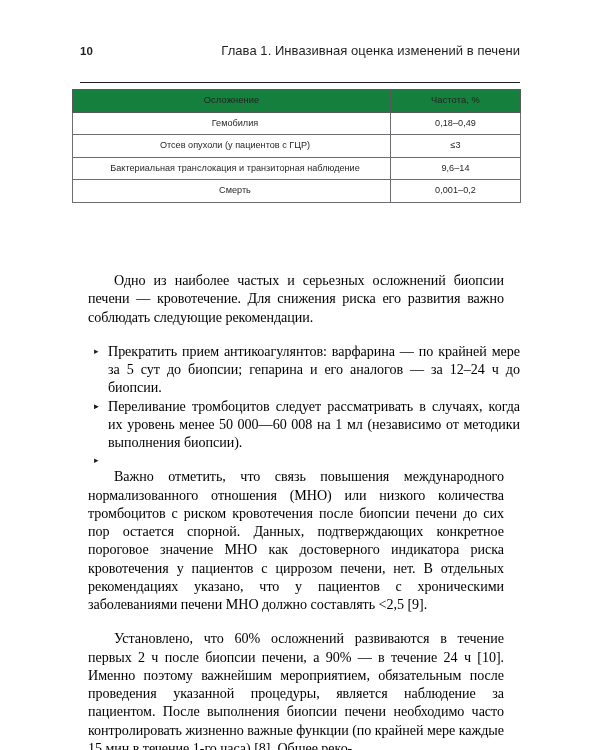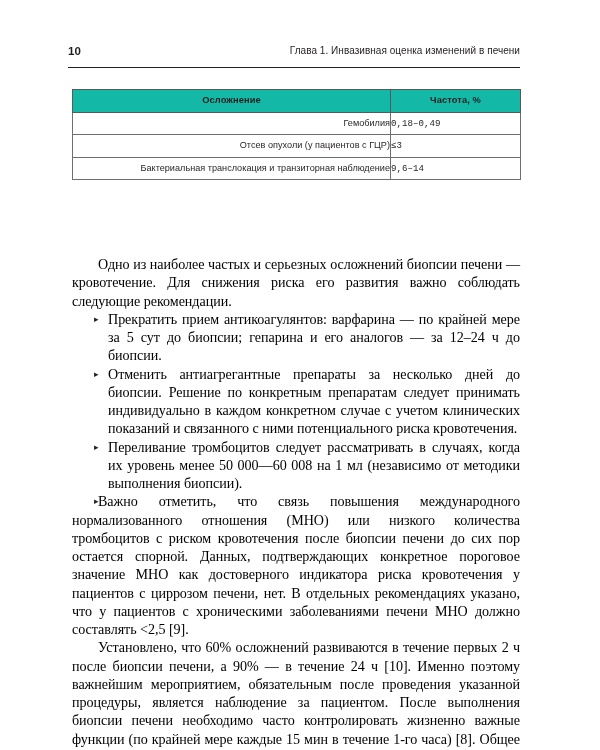--- a/index.html
+++ b/index.html
@@ -20,41 +20,41 @@
     position: relative;
     width: 600px;
     height: 750px;
     box-sizing: border-box;
     padding: 0;
   }
 
   
   .running-head {
     position: absolute;
-    left: 68px;
+    left: 80px;
     right: 80px;
     top: 44px;
     height: 20px;
     display: flex;
     align-items: flex-start;
     justify-content: space-between;
     border-bottom: 1.4px solid #231f20;
-    padding-bottom: 3px;
+    padding-bottom: 18px;
   }
   .folio {
     font-family: "Liberation Sans", "DejaVu Sans", sans-serif;
     font-weight: bold;
     font-size: 11.5px;
     letter-spacing: 0.2px;
     color: #231f20;
     line-height: 14px;
   }
   .head-title {
     font-family: "Liberation Sans", "DejaVu Sans", sans-serif;
-    font-size: 10px;
+    font-size: 13px;
     color: #231f20;
     line-height: 14px;
     letter-spacing: 0.05px;
     white-space: nowrap;
   }
 
   
   .table-caption {
     position: absolute;
     right: 80px;
@@ -86,49 +86,49 @@
   table.data th,
   table.data td {
     border: 0.9px solid #6d6e71;
     padding: 0;
     height: 21.5px;
     font-size: 9.1px;
     line-height: 21.5px;
     vertical-align: middle;
   }
   table.data thead th {
-    background: #14b8a6;
-    font-weight: bold;
+    background: #15803d;
+    font-weight: normal;
     text-align: center;
     font-size: 9.3px;
     letter-spacing: 0.1px;
     border-color: #58595b;
   }
   table.data tbody td.name {
-    text-align: right;
+    text-align: center;
     padding-left: 7px;
     letter-spacing: 0.02px;
   }
   table.data tbody td.val {
+    text-align: center;
     letter-spacing: 0.05px;
-    font-family: Liberation Mono, monospace;
   }
   
   table.data { outline: 0px; }
   .tbl-wrap { box-shadow: none; }
 
   
   .body-col {
     position: absolute;
     left: 72px;
     top: 255px;
     width: 448px;
   }
   p.para {
-    margin: 0;
+    margin: 16px;
     text-indent: 26px;
     text-align: justify;
     font-size: 14.1px;
     line-height: 18.25px;
     letter-spacing: -0.05px;
     hyphens: manual;
   }
   ul.bullets {
     list-style: none;
     margin: 0;
@@ -182,36 +182,39 @@
           <td class="val">0,18–0,49</td>
         </tr>
         <tr>
           <td class="name">Отсев опухоли (у пациентов с ГЦР)</td>
           <td class="val">≤3</td>
         </tr>
         <tr>
           <td class="name">Бактериальная транслокация и транзиторная наблюдение</td>
           <td class="val">9,6–14</td>
         </tr>
+        <tr>
+          <td class="name">Смерть</td>
+          <td class="val">0,001–0,2</td>
+        </tr>
       </tbody>
     </table>
   </div>
 
   <div class="body-col">
 
     <p class="para">Одно из наиболее частых и серьезных осложнений биопсии печени — кровотечение. Для снижения риска его развития важно соблюдать следующие рекомендации.</p>
 
     <ul class="bullets">
       <li>
         <span class="bul">▸</span>
         <span>Прекратить прием антикоагулянтов: варфарина — по крайней мере за 5 сут до биопсии; гепарина и его аналогов — за 12–24 ч до биопсии.</span>
       </li>
       <li>
         <span class="bul">▸</span>
-        <span>Отменить антиагрегантные препараты за несколько дней до биопсии. Решение по конкретным препаратам следует принимать индивидуально в каждом конкретном случае с учетом клинических показаний и связанного с ними потенциального риска кровотечения.</span>
       </li>
       <li>
         <span class="bul">▸</span>
         <span>Переливание тромбоцитов следует рассматривать в случаях, когда их уровень менее 50 000—60 008 на 1 мл (независимо от методики выполнения биопсии).</span>
       </li>
       <li>
         <span class="bul">▸</span>
       </li>
     </ul>
 

